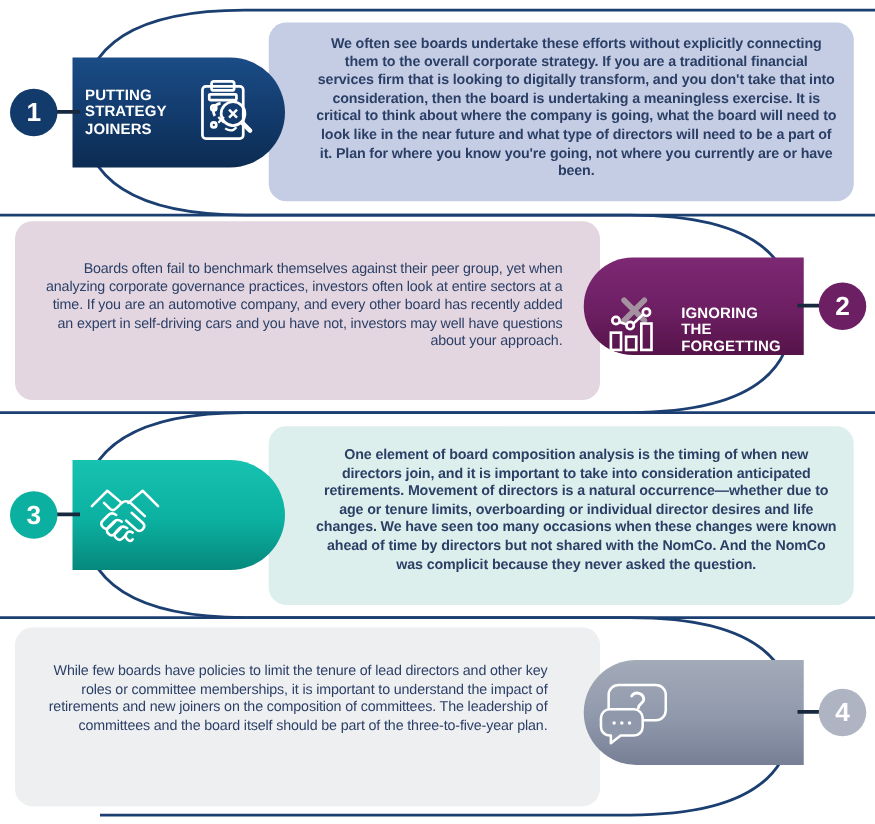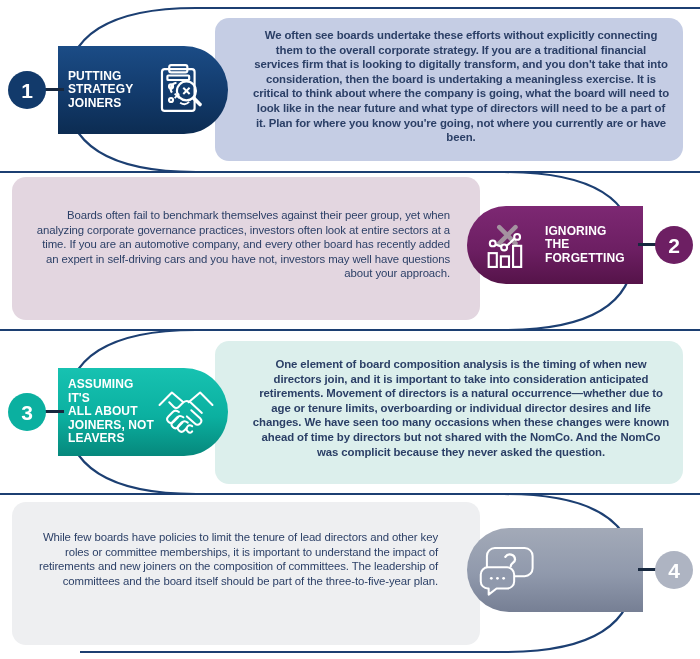--- a/index.html
+++ b/index.html
@@ -126,21 +126,21 @@
 
   <div class="stub" style="left:34px;top:88px;width:30px;background:#17283f;"></div>
   <div class="badge" style="left:8px;top:71px;background:#123a6b;">1</div>
 
   <div class="panel" style="left:12px;top:177px;width:468px;height:143px;background:#e3d6e0;"></div>
 
   <div class="para right" style="left:32px;top:208px;width:418px;">Boards often fail to benchmark themselves against their peer group, yet when analyzing corporate governance practices, investors often look at entire sectors at a time. If you are an automotive company, and every other board has recently added an expert in self-driving cars and you have not, investors may well have questions about your approach.</div>
 
   <div class="pill l" style="left:467px;top:206px;width:176px;height:78px;
               background:linear-gradient(180deg,#7d2873 0%,#6d1f63 55%,#551349 100%);
-              padding-right:10px;">
+              padding-right:10px;align-items:flex-end;">
     <div class="ico" style="margin-left:16px;">
       <svg width="52" height="52" viewBox="0 0 64 64" fill="none">
         <g stroke="#a492a0" stroke-width="5.5" stroke-linecap="round">
           <path d="M20 10 L40 30"></path>
             <path d="M40 10 L20 30"></path>
         </g>
         <g stroke="#ffffff" stroke-width="2.6" fill="none">
           <circle cx="12" cy="30" r="3.6"></circle>
           <circle cx="26" cy="35" r="3.6"></circle>
           <circle cx="42" cy="22" r="3.6"></circle>
@@ -160,26 +160,20 @@
   <div class="stub" style="left:638px;top:243px;width:28px;background:#17283f;"></div>
   <div class="badge" style="left:655px;top:226px;background:#6d1f63;">2</div>
 
   <div class="panel" style="left:215px;top:341px;width:468px;height:143px;background:#dcefec;"></div>
 
   <div class="para left" style="left:252px;top:357px;width:418px;">One element of board composition analysis is the timing of when new directors join, and it is important to take into consideration anticipated retirements. Movement of directors is a natural occurrence—whether due to age or tenure limits, overboarding or individual director desires and life changes. We have seen too many occasions when these changes were known ahead of time by directors but not shared with the NomCo. And the NomCo was complicit because they never asked the question.</div>
 
   <div class="pill r" style="left:58px;top:368px;width:170px;height:88px;
               background:linear-gradient(180deg,#17c2b1 0%,#0bb0a0 55%,#06887c 100%);
               padding-left:10px;">
-    <div class="ttl" style="width:86px;">
-      <div>ASSUMING IT'S</div>
-      <div>ALL ABOUT</div>
-      <div>JOINERS, NOT</div>
-      <div>LEAVERS</div>
-    </div>
     <div class="ico" style="margin-left:2px;">
       <svg width="60" height="56" viewBox="0 0 68 60" fill="none" stroke="#ffffff" stroke-width="2.3" stroke-linecap="round" stroke-linejoin="round">
         <path d="M4 22 L18 8 L31 19 L26 24 q-3 3 -6 0 L15 19"></path>
         <path d="M64 22 L50 8 L37 19"></path>
         <path d="M31 19 q4 -3 8 0 L52 31"></path>
         <path d="M26 30 q-4 -3 -7 0 l-5 5 q-3 3 0 6 q3 3 6 0 l5 -5"></path>
         <path d="M31 36 q-4 -3 -7 0 l-5 5 q-3 3 0 6 q3 3 6 0 l5 -5"></path>
         <path d="M36 42 q-4 -3 -7 0 l-3 3 q-3 3 0 6 q3 3 6 0 l3 -3"></path>
         <path d="M41 46 q-3 -2 -5 0 q-3 3 0 6 q3 3 5 0"></path>
         <path d="M40 28 l10 9 q3 3 0 6 q-3 3 -6 0 l-9 -8"></path>

